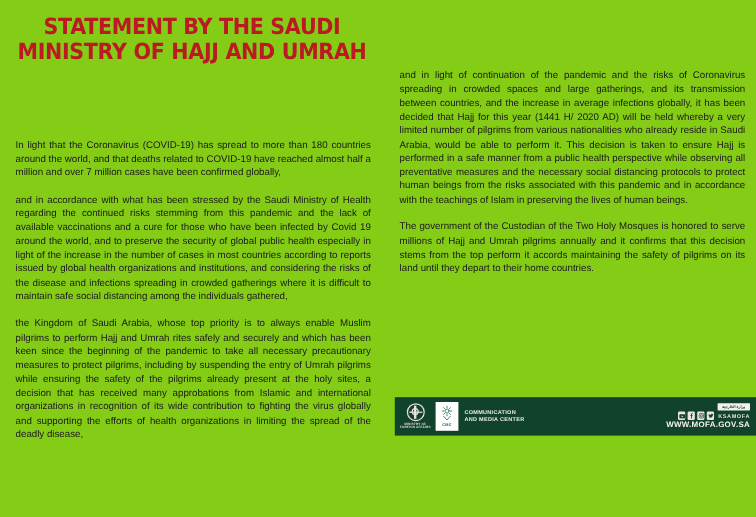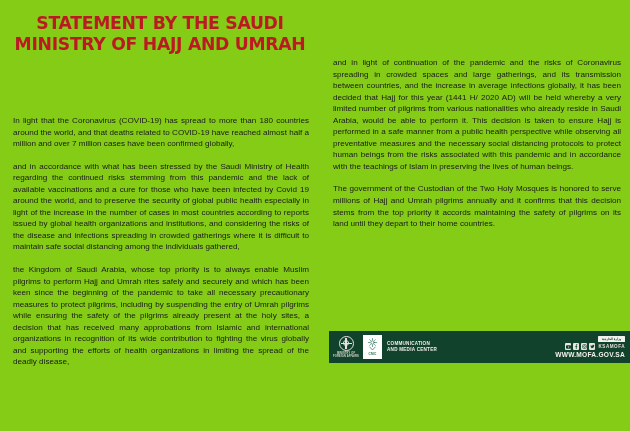--- a/index.html
+++ b/index.html
@@ -238,21 +238,21 @@
   </div>
 
   <div class="col col-left">
     <p>In light that the Coronavirus (COVID-19) has spread to more than 180 countries around the world, and that deaths related to COVID-19 have reached almost half a million and over 7 million cases have been confirmed globally,</p>
     <p>and in accordance with what has been stressed by the Saudi Ministry of Health regarding the continued risks stemming from this pandemic and the lack of available vaccinations and a cure for those who have been infected by Covid 19 around the world, and to preserve the security of global public health especially in light of the increase in the number of cases in most countries according to reports issued by global health organizations and institutions,   and considering the risks of the disease and infections spreading in crowded gatherings where it is difficult to maintain safe social distancing among the individuals gathered,</p>
     <p>the Kingdom of Saudi Arabia, whose top priority is to always enable Muslim pilgrims to perform Hajj and Umrah rites safely and securely and which has been keen since the beginning of the pandemic to take all necessary precautionary measures to protect pilgrims, including by suspending the entry of Umrah pilgrims while ensuring the safety of the pilgrims already present at the holy sites, a decision that has received many approbations from Islamic and international organizations in recognition of its wide contribution to fighting the virus globally and supporting the efforts of health organizations in limiting the spread of the deadly disease,</p>
   </div>
 
   <div class="col col-right">
     <p>and in light of continuation of the pandemic and the risks of Coronavirus spreading in crowded spaces and large gatherings, and its transmission between countries, and the increase in average infections globally, it has been decided that Hajj for this year (1441 H/ 2020 AD) will be held whereby a very limited number of pilgrims from various nationalities who already reside in Saudi Arabia, would be able to perform it. This decision is taken to ensure Hajj is performed in a safe manner from a public health perspective while observing all preventative measures and the necessary social distancing protocols to protect human beings from the risks associated with this pandemic and in accordance with the teachings of Islam in preserving the lives of human beings.</p>
-    <p>The government of the Custodian of the Two Holy Mosques is honored to serve millions of Hajj and Umrah pilgrims annually and it confirms that this decision stems from the top priority it accords maintaining the safety of pilgrims on its land until they depart to their home countries.</p>
+    <p>The government of the Custodian of the Two Holy Mosques is honored to serve millions of Hajj and Umrah pilgrims annually and it confirms that this decision stems from the top perform it accords maintaining the safety of pilgrims on its land until they depart to their home countries.</p>
   </div>
 
   <div class="footer">
 
     <div class="footer-left">
 
       <div class="mofa-emblem">
         <div class="emblem-mark">
           <div class="emblem-inner"></div>
         </div>

